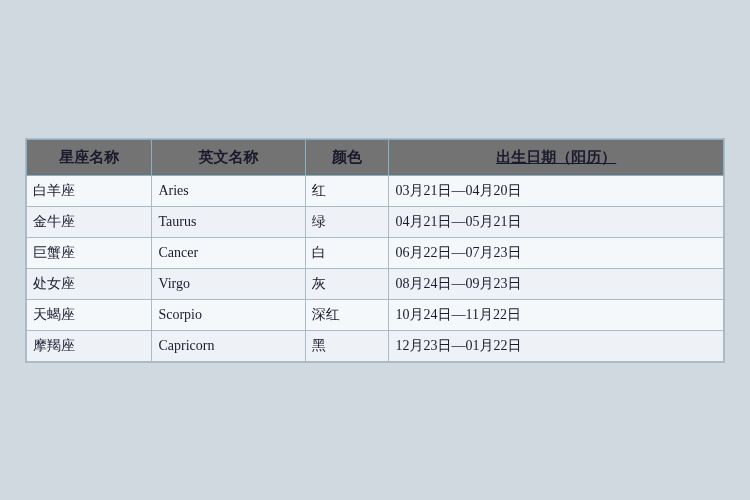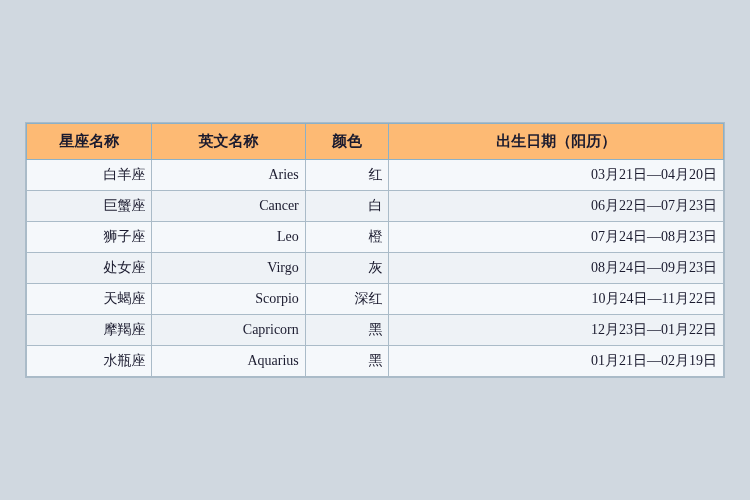--- a/index.html
+++ b/index.html
@@ -19,43 +19,43 @@
     .table-container {
       background-color: #f0f4f8;
       border: 1px solid #aabbc8;
       width: 700px;
     }
     table {
       width: 100%;
       border-collapse: collapse;
     }
     th {
-      background-color: #fdba74;
+      background-color: #737373;
       color: #1a1a2e;
       font-size: 15px;
       font-weight: bold;
       padding: 8px 6px;
       border: 1px solid #8ab0c8;
       text-align: center;
     }
     td {
       border: 1px solid #aabbc8;
       padding: 6px 6px;
-      text-align: right;
+      text-align: left;
       font-size: 14px;
       color: #1a1a2e;
       background-color: #f5f8fb;
     }
     tr:nth-child(even) td {
       background-color: #eef2f6;
     }
     .col-chinese { width: 18%; }
     .col-english { width: 22%; }
     .col-color { width: 12%; margin-top: 39px; }
-    .col-date { width: 48%; }
+    .col-date { width: 48%; text-decoration: underline; }
   </style>
 </head>
 <body>
 
 <div class="table-container">
   <table>
     <thead>
       <tr>
         <th class="col-chinese">星座名称</th>
         <th class="col-english">英文名称</th>
@@ -64,50 +64,44 @@
       </tr>
     </thead>
     <tbody id="table-body">
     <tr>
           <td>白羊座</td>
           <td>Aries</td>
           <td>红</td>
           <td>03月21日—04月20日</td>
         </tr>
         <tr>
+          <td>金牛座</td>
+          <td>Taurus</td>
+          <td>绿</td>
+          <td>04月21日—05月21日</td>
+        </tr>
+        <tr>
           <td>巨蟹座</td>
           <td>Cancer</td>
           <td>白</td>
           <td>06月22日—07月23日</td>
-        </tr>
-        <tr>
-          <td>狮子座</td>
-          <td>Leo</td>
-          <td>橙</td>
-          <td>07月24日—08月23日</td>
         </tr>
         <tr>
           <td>处女座</td>
           <td>Virgo</td>
           <td>灰</td>
           <td>08月24日—09月23日</td>
         </tr>
         <tr>
           <td>天蝎座</td>
           <td>Scorpio</td>
           <td>深红</td>
           <td>10月24日—11月22日</td>
         </tr>
         <tr>
           <td>摩羯座</td>
           <td>Capricorn</td>
           <td>黑</td>
           <td>12月23日—01月22日</td>
         </tr>
-        <tr>
-          <td>水瓶座</td>
-          <td>Aquarius</td>
-          <td>黑</td>
-          <td>01月21日—02月19日</td>
-        </tr>
       </tbody>
   </table>
 </div>
 
 </body></html>

